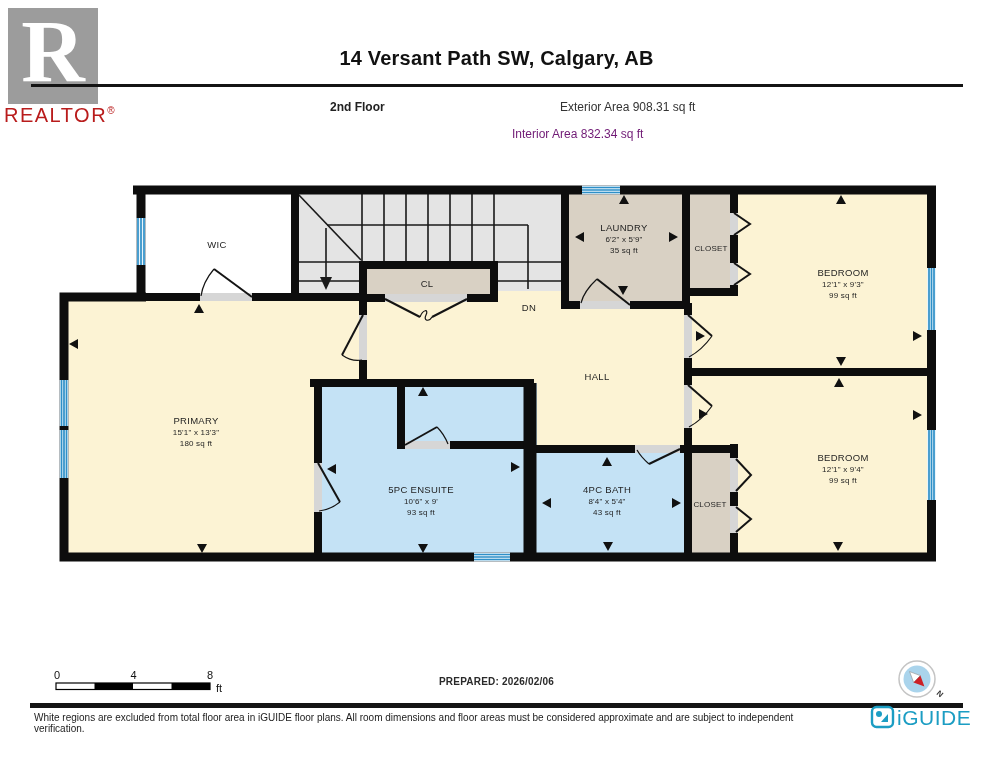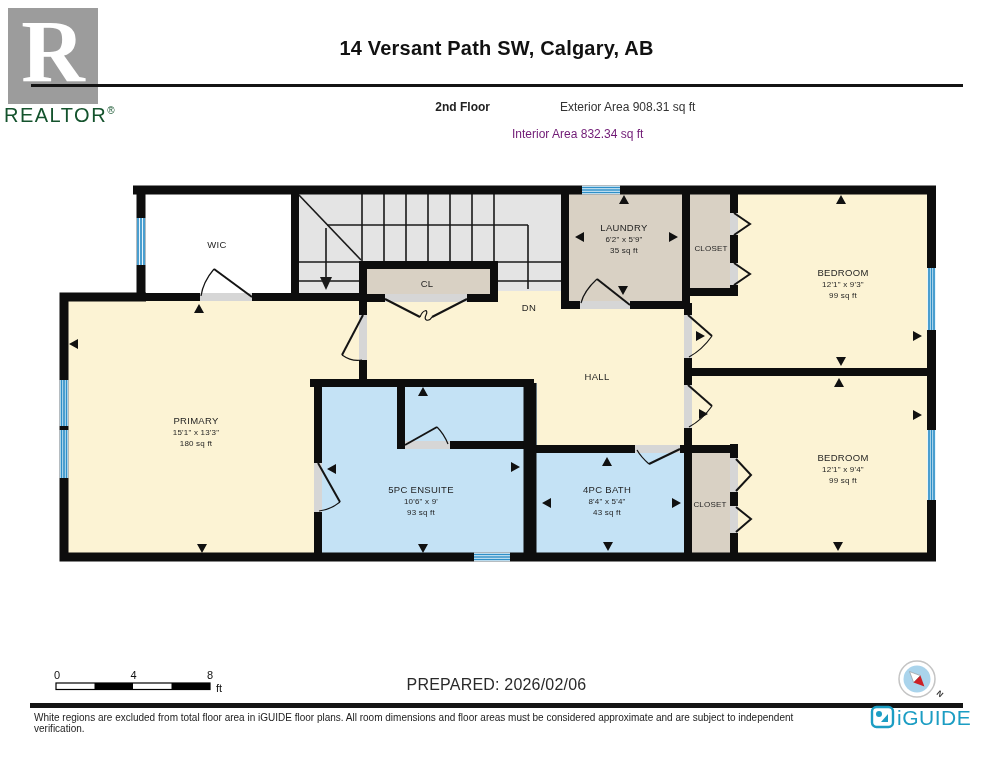--- a/index.html
+++ b/index.html
@@ -11,47 +11,47 @@
   .logo-box{
     position:absolute;left:8px;top:8px;width:90px;height:96px;
     background:#9c9c9c;display:flex;align-items:center;justify-content:center;
     z-index:2;
   }
   .logo-r{
     font-family:"Liberation Serif",serif;font-weight:bold;font-size:88px;
     color:#ffffff;line-height:1;margin-top:-8px;
   }
   .logo-text{
-    position:absolute;left:4px;top:104px;font-size:20px;color:#14532d;
+    position:absolute;left:4px;top:104px;font-size:20px;color:#b91c1c;
     letter-spacing:1.5px;z-index:2;
   }
   .logo-text sup{font-size:10px;}
   .page-title{
-    position:absolute;top:37px;left:0;width:100%;text-align:center;
+    position:absolute;top:47px;left:0;width:100%;text-align:center;
     font-size:20px;font-weight:bold;color:#111;letter-spacing:.2px;z-index:4;
   }
   .header-line{
     position:absolute;left:31px;top:84px;width:932px;height:2.5px;
     background:#141414;z-index:5;
   }
   .floor-label{
-    position:absolute;left:320px;top:100px;width:170px;text-align:right;
+    position:absolute;left:330px;top:100px;width:170px;
     font-size:12px;font-weight:bold;color:#222;z-index:4;
   }
   .area-ext{position:absolute;left:512px;top:100px;font-size:12px;color:#333;z-index:4;margin-left:48px;}
   .area-int{position:absolute;left:512px;top:127px;font-size:12px;color:#701a75;z-index:4;}
   
   .plan-svg{position:absolute;left:0;top:0;z-index:1;}
   .lbl{font-size:9.5px;fill:#1f1f1f;letter-spacing:.3px;}
   .sub{font-size:8px;fill:#1f1f1f;letter-spacing:.2px;}
   .tick{font-size:11px;fill:#111;}
   
   .prepared{
     position:absolute;top:676px;left:0;width:100%;text-align:center;
-    font-size:16px;color:#2a2a2a;letter-spacing:.2px;z-index:3;
+    font-size:10px;color:#2a2a2a;letter-spacing:.2px;z-index:3;font-weight:bold;
   }
   .footer-bar{position:absolute;left:30px;top:703px;width:933px;height:4.5px;background:#141414;z-index:3;}
   .disclaimer{position:absolute;left:34px;top:712px;width:800px;font-size:10px;color:#1c1c1c;z-index:3;}
   .iguide-logo{position:absolute;left:870px;top:702px;z-index:3;}
 </style>
 </head>
 <body>
 
 <div class="logo-box">
   <span class="logo-r">R</span>

